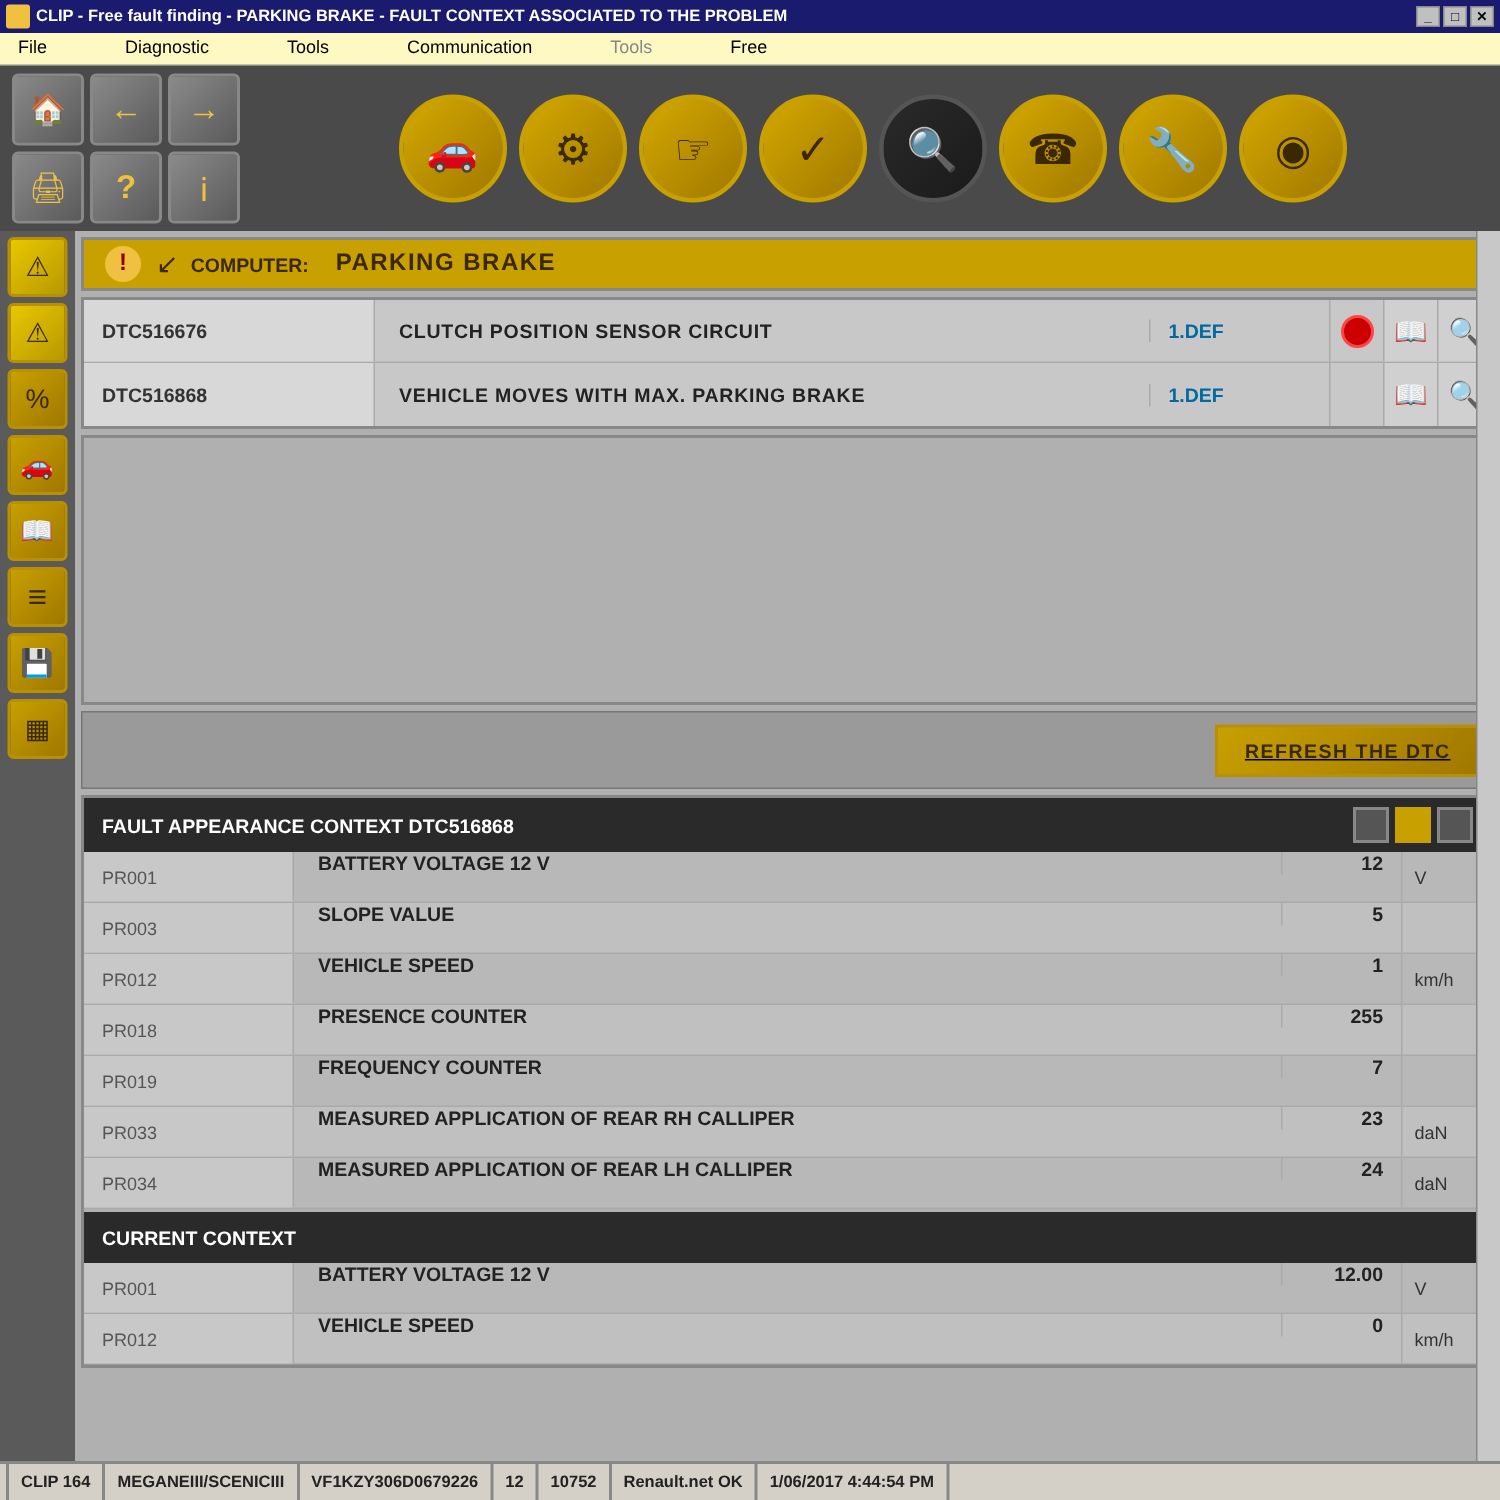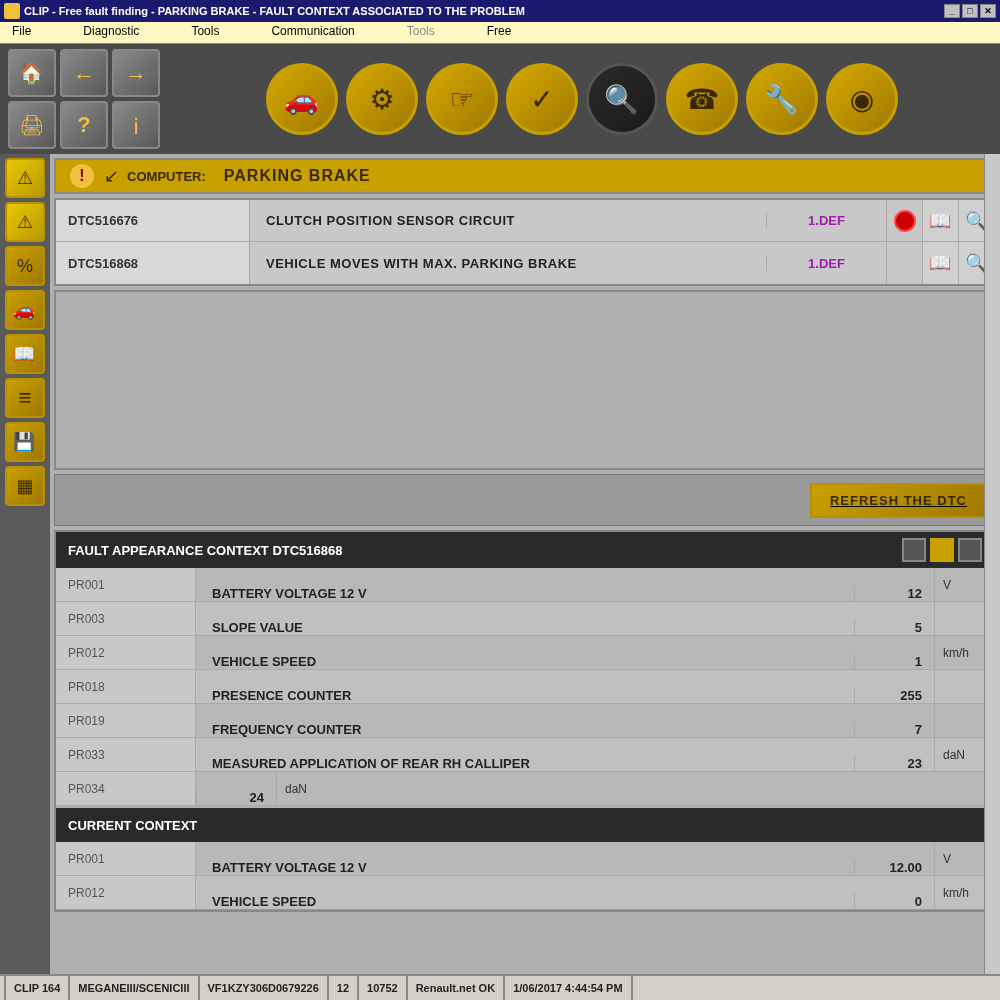--- a/index.html
+++ b/index.html
@@ -164,23 +164,22 @@
       font-size: 13px;
       font-weight: bold;
       color: #222;
       letter-spacing: 0.5px;
     }
     .dtc-status {
       width: 120px;
       padding: 0 12px;
       font-size: 13px;
       font-weight: bold;
-      color: #a21caf;
-      border-left: 1px solid #aaa;
-      text-align: center;
+      color: #0369a1;
+      border-left: 1px solid #aaa;
     }
     .dtc-indicator {
       width: 36px;
       height: 100%;
       display: flex; align-items: center; justify-content: center;
       border-left: 1px solid #aaa;
     }
     .red-circle { width: 22px; height: 22px; background: #cc0000; border-radius: 50%; border: 2px solid #ff4444; }
     .dtc-book-btn {
       width: 36px; height: 100%;
@@ -247,21 +246,21 @@
       margin-left: 4px;
       cursor: pointer;
       display: flex; align-items: center; justify-content: center;
     }
     .ctx-sq-btn.active { background: #c8a000; border-color: #c8a000; }
     .ctx-sq-btn.inactive { background: #555; border-color: #888; }
 
     
     .ctx-row {
       display: flex;
-      align-items: flex-end;
+      align-items: flex-start;
       border-bottom: 1px solid #aaa;
       height: 34px;
       background: #c0c0c0;
     }
     .ctx-row:nth-child(even) { background: #b8b8b8; }
     .ctx-pr {
       width: 140px;
       padding: 0 12px;
       font-size: 12px;
       color: #555;
@@ -478,20 +477,21 @@
       <div class="ctx-unit"></div>
     </div>
     <div class="ctx-row">
       <div class="ctx-pr">PR033</div>
       <div class="ctx-desc">MEASURED APPLICATION OF REAR RH CALLIPER</div>
       <div class="ctx-val">23</div>
       <div class="ctx-unit">daN</div>
     </div>
     <div class="ctx-row">
       <div class="ctx-pr">PR034</div>
+      <div class="ctx-desc">MEASURED APPLICATION OF REAR LH CALLIPER</div>
       <div class="ctx-val">24</div>
       <div class="ctx-unit">daN</div>
     </div>
 
     <div id="current-context-header">
       <span id="current-context-title">CURRENT CONTEXT</span>
     </div>
 
     <div class="ctx-row">
       <div class="ctx-pr">PR001</div>

